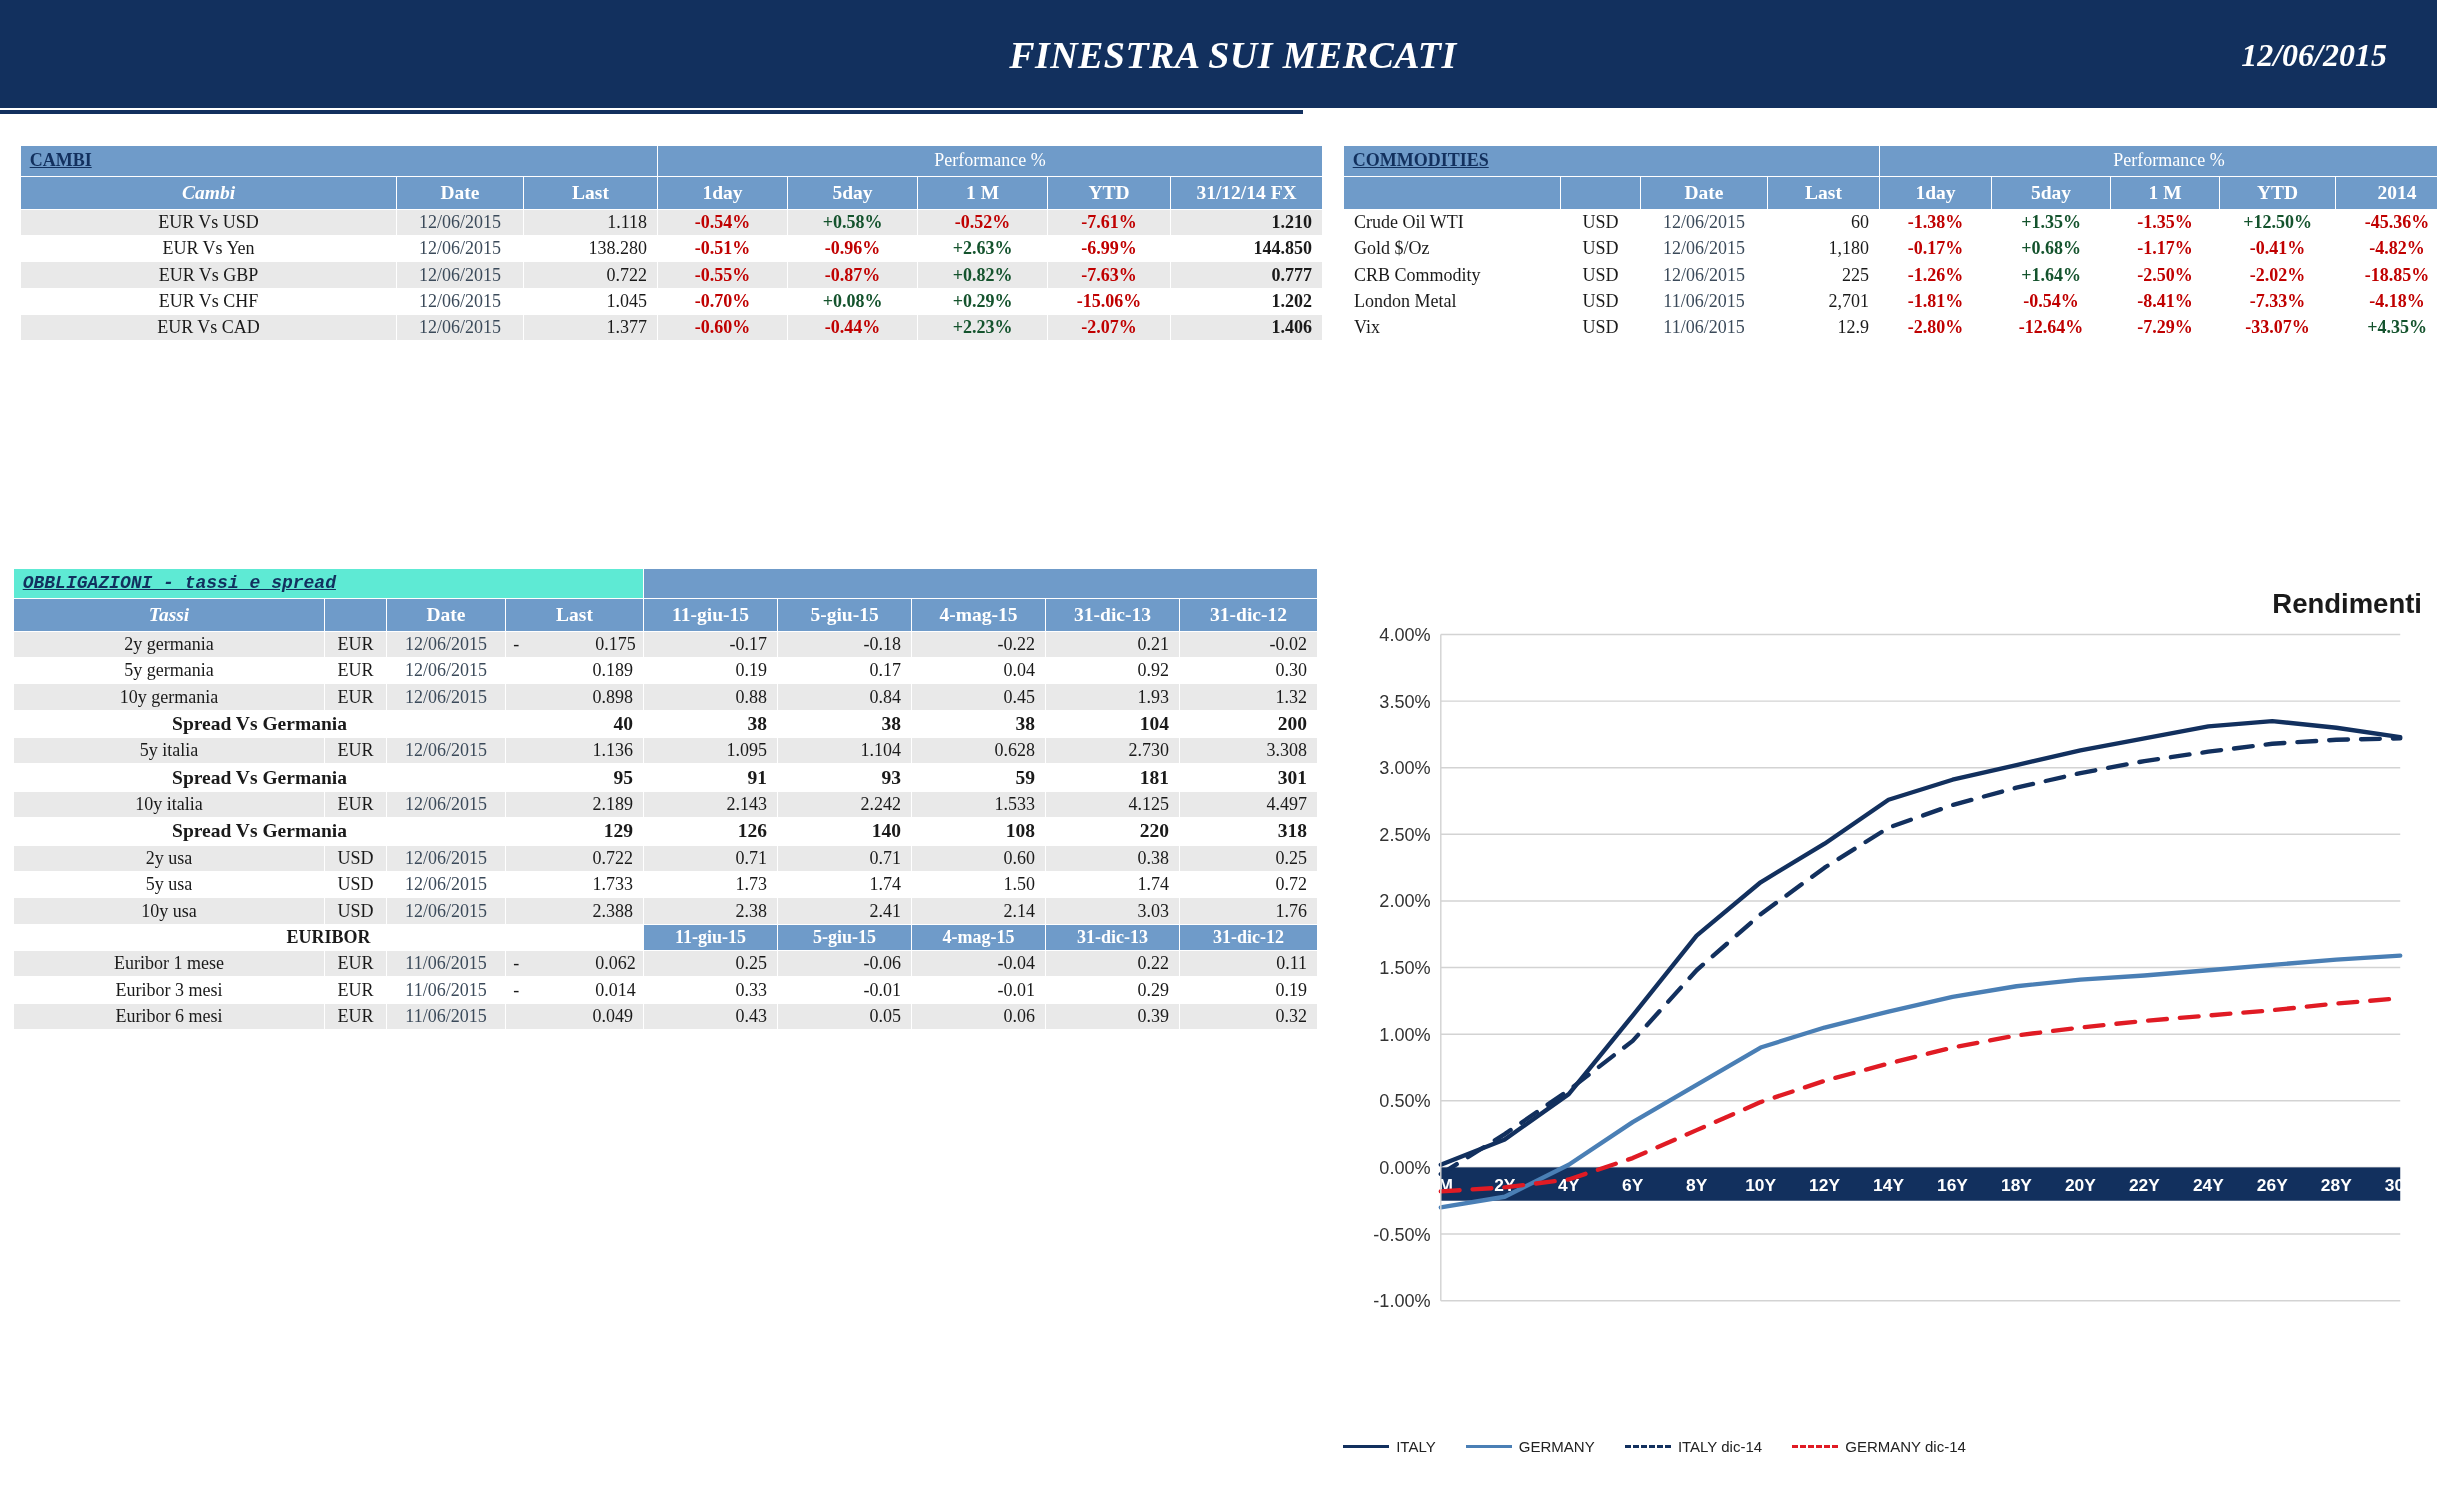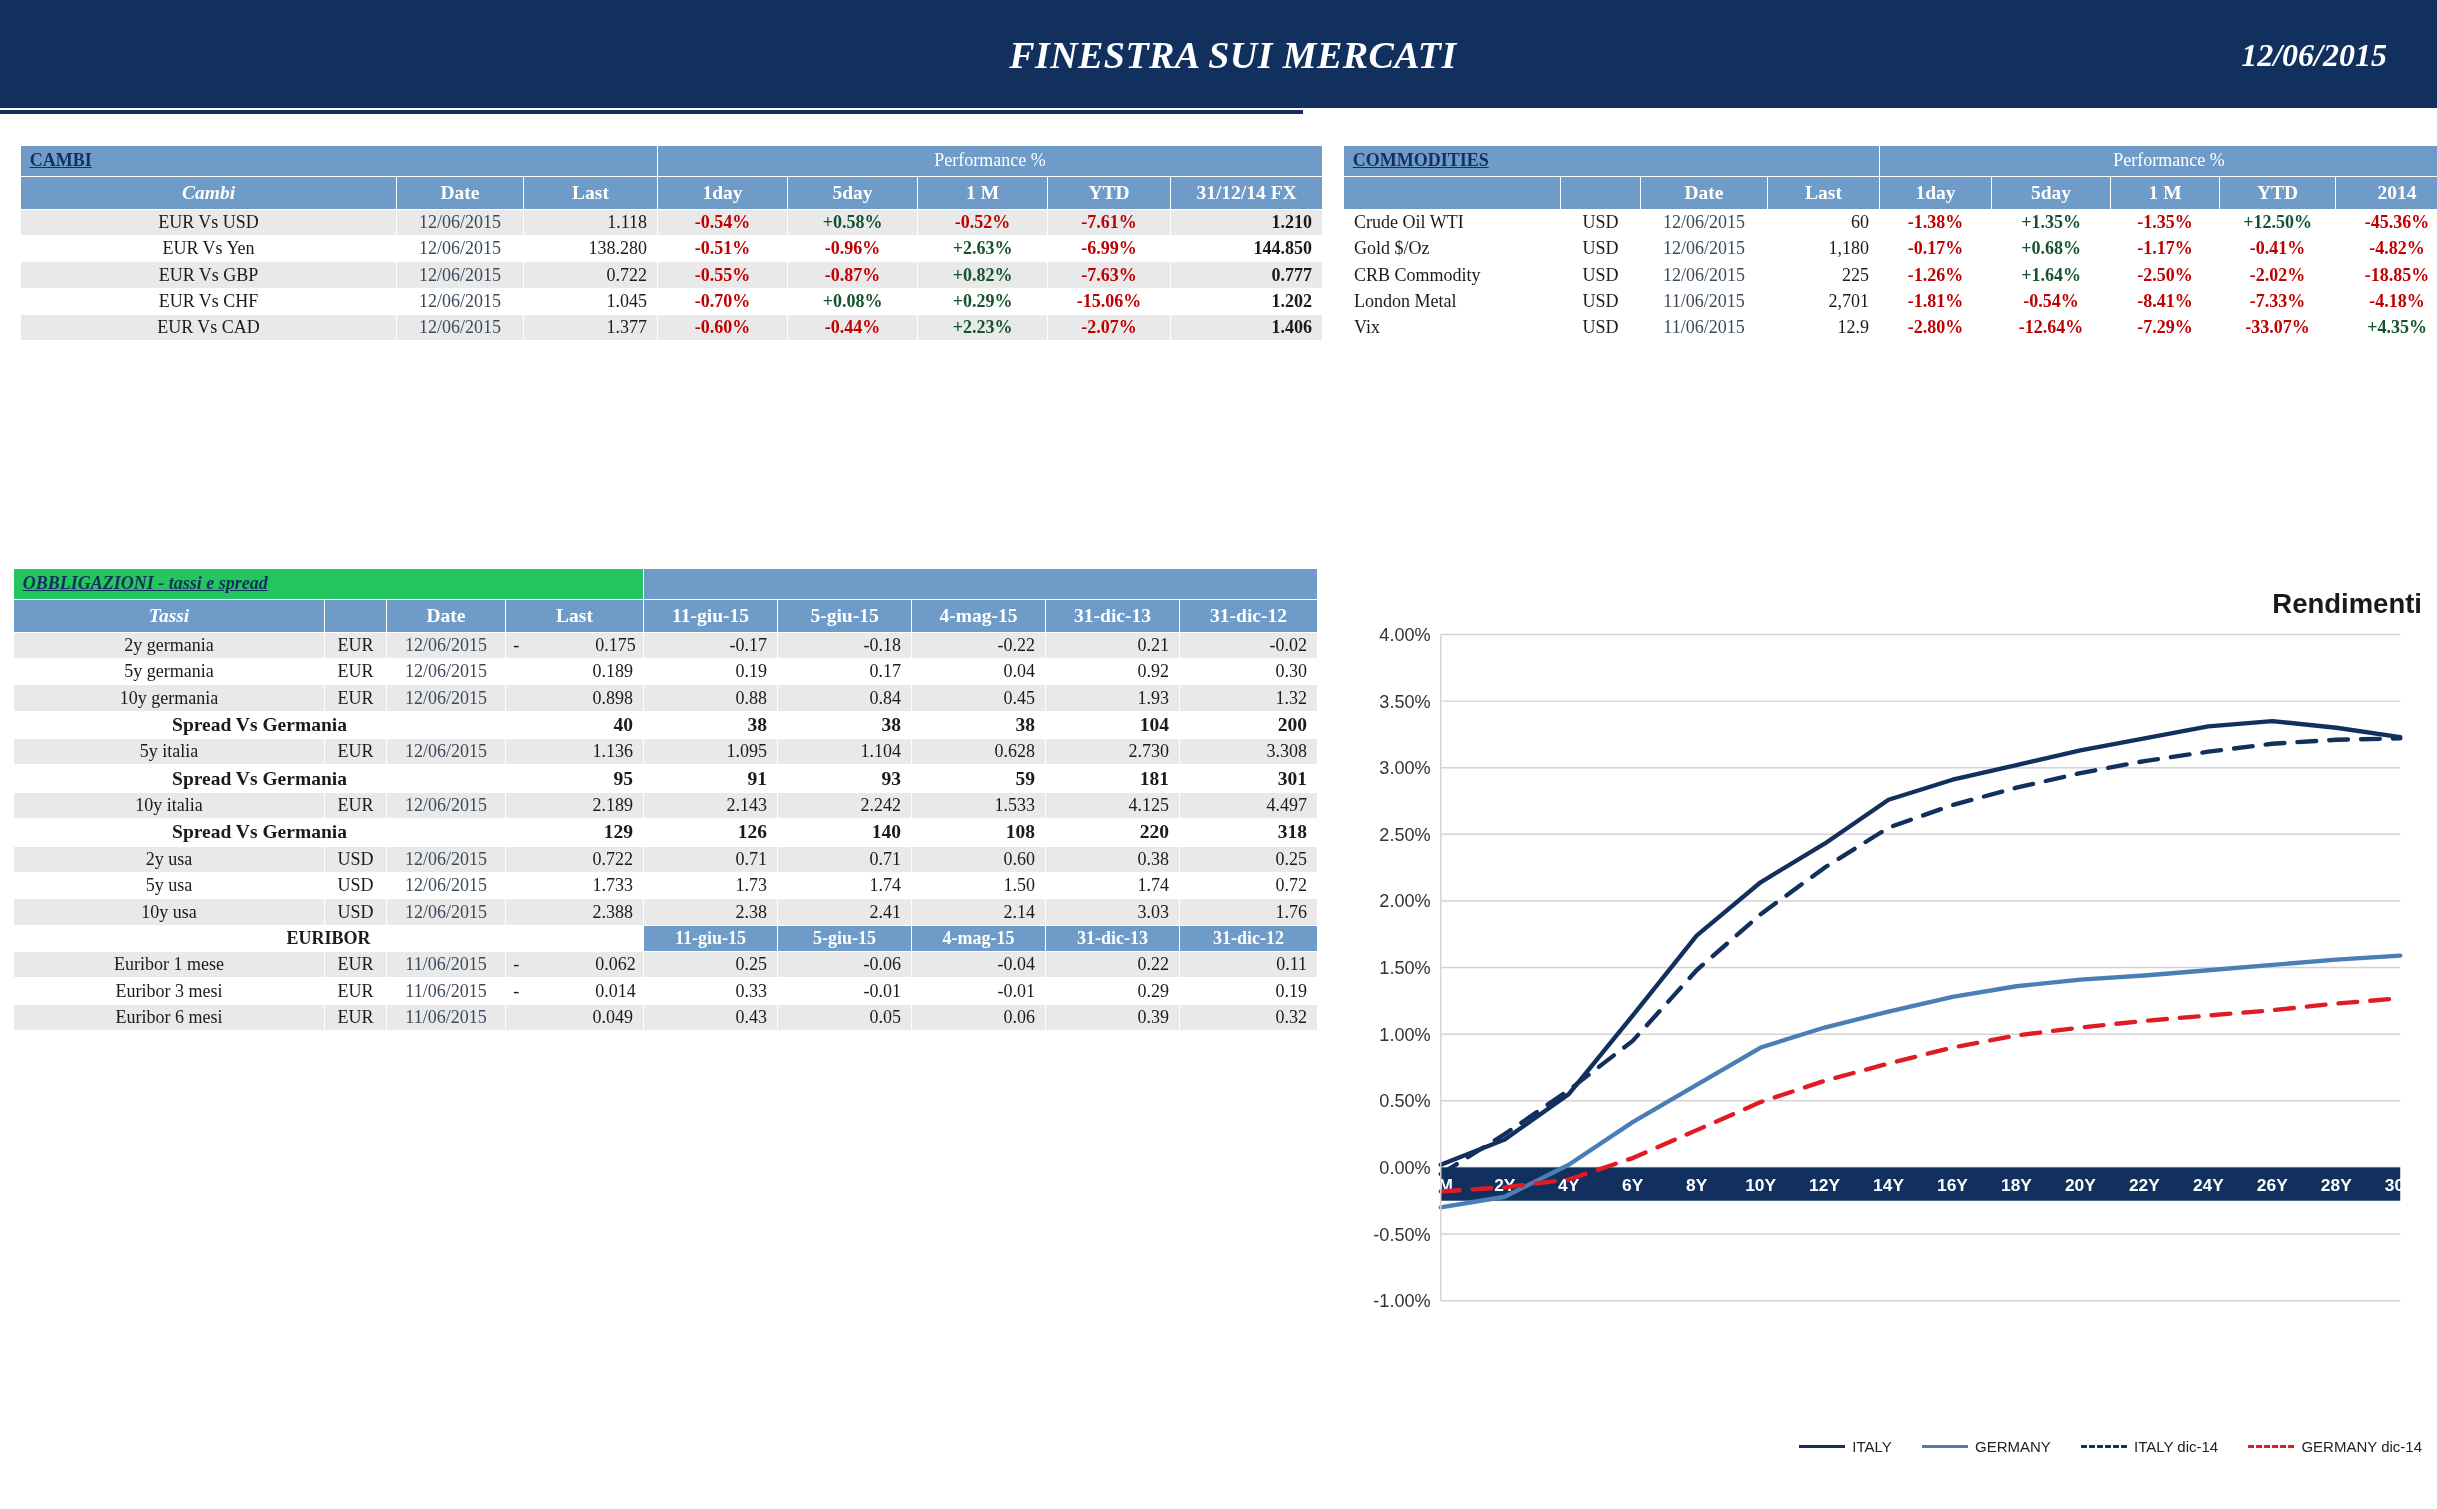--- a/index.html
+++ b/index.html
@@ -73,30 +73,30 @@
     padding:5px 2.9px;
   }
   .hdr-row td.ital { font-style: italic; }
 
   
   .comm-wrap { position:absolute; left:1343px; top:145px; width:1079px; }
 
   
   .obb-wrap { position:absolute; left:13px; top:568px; width:1303px; }
   .obb-title {
-    background:#22c55e; color:#12305e; font-weight:bold; font-size:30px;
-    padding:4.3px 8.7px; text-decoration: underline; font-style: italic; white-space:nowrap;
+    background:#5eead4; color:#12305e; font-weight:bold; font-size:30px;
+    padding:4.3px 8.7px; text-decoration: underline; font-style: italic; white-space:nowrap;font-family:Liberation Mono, monospace;
   }
   .spreadrow td { background:#ffffff; font-weight:bold; font-size:19.5px; }
   .euribor-band { background:#ffffff; font-weight:bold; font-size:20px; text-align:center; }
 
   
   .chart-wrap { position:absolute; left:1343px; top:568px; width:1079px; height:927px; }
   .chart-title { text-align:right; font-family:"Liberation Sans", sans-serif; font-weight:bold; font-size:27.5px; color:#1a1a1a; margin-top:20px; }
-  .legend { display:flex; justify-content:flex-end; gap:30px; margin-top:4.3px; font-family:"Liberation Sans", sans-serif; font-size:15px; color:#222; align-items:center;}
+  .legend { display:flex; justify-content:flex-start; gap:30px; margin-top:4.3px; font-family:"Liberation Sans", sans-serif; font-size:15px; color:#222; align-items:center;}
   .legend .item { display:flex; align-items:center; gap:7.2px; }
   .swatch { width:46px; height:0; border-top-width:3.6px; border-top-style:solid; display:inline-block; }
 </style>
 </head>
 <body>
 
 <div class="page">
 
   <div class="topbar">
     <div class="title">FINESTRA SUI MERCATI</div>

